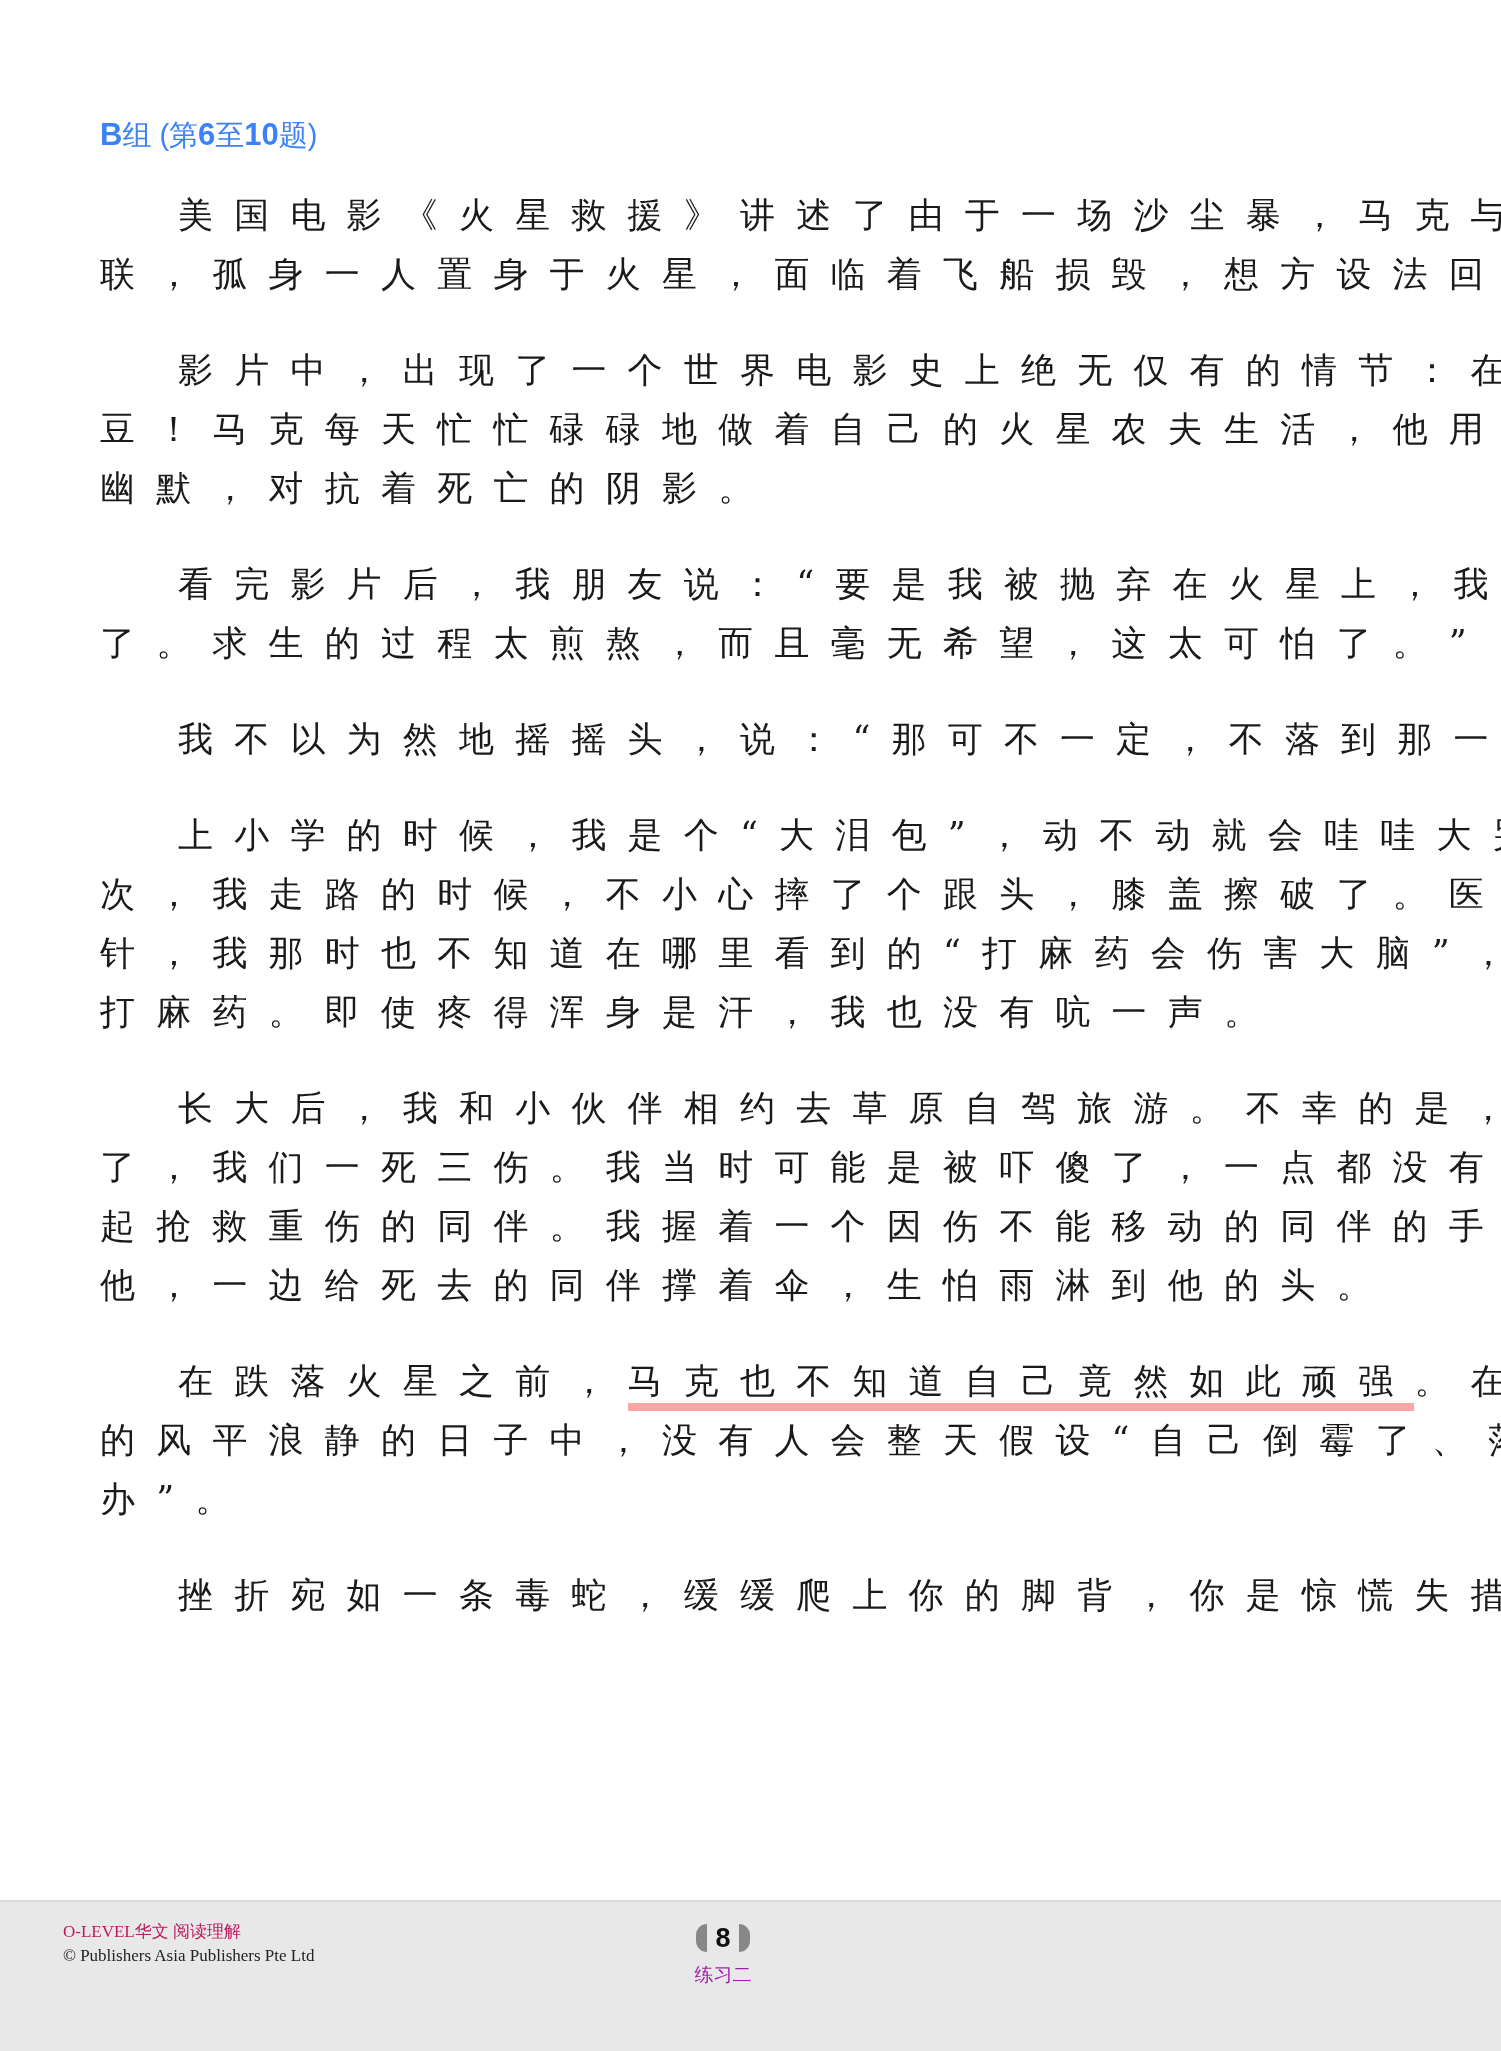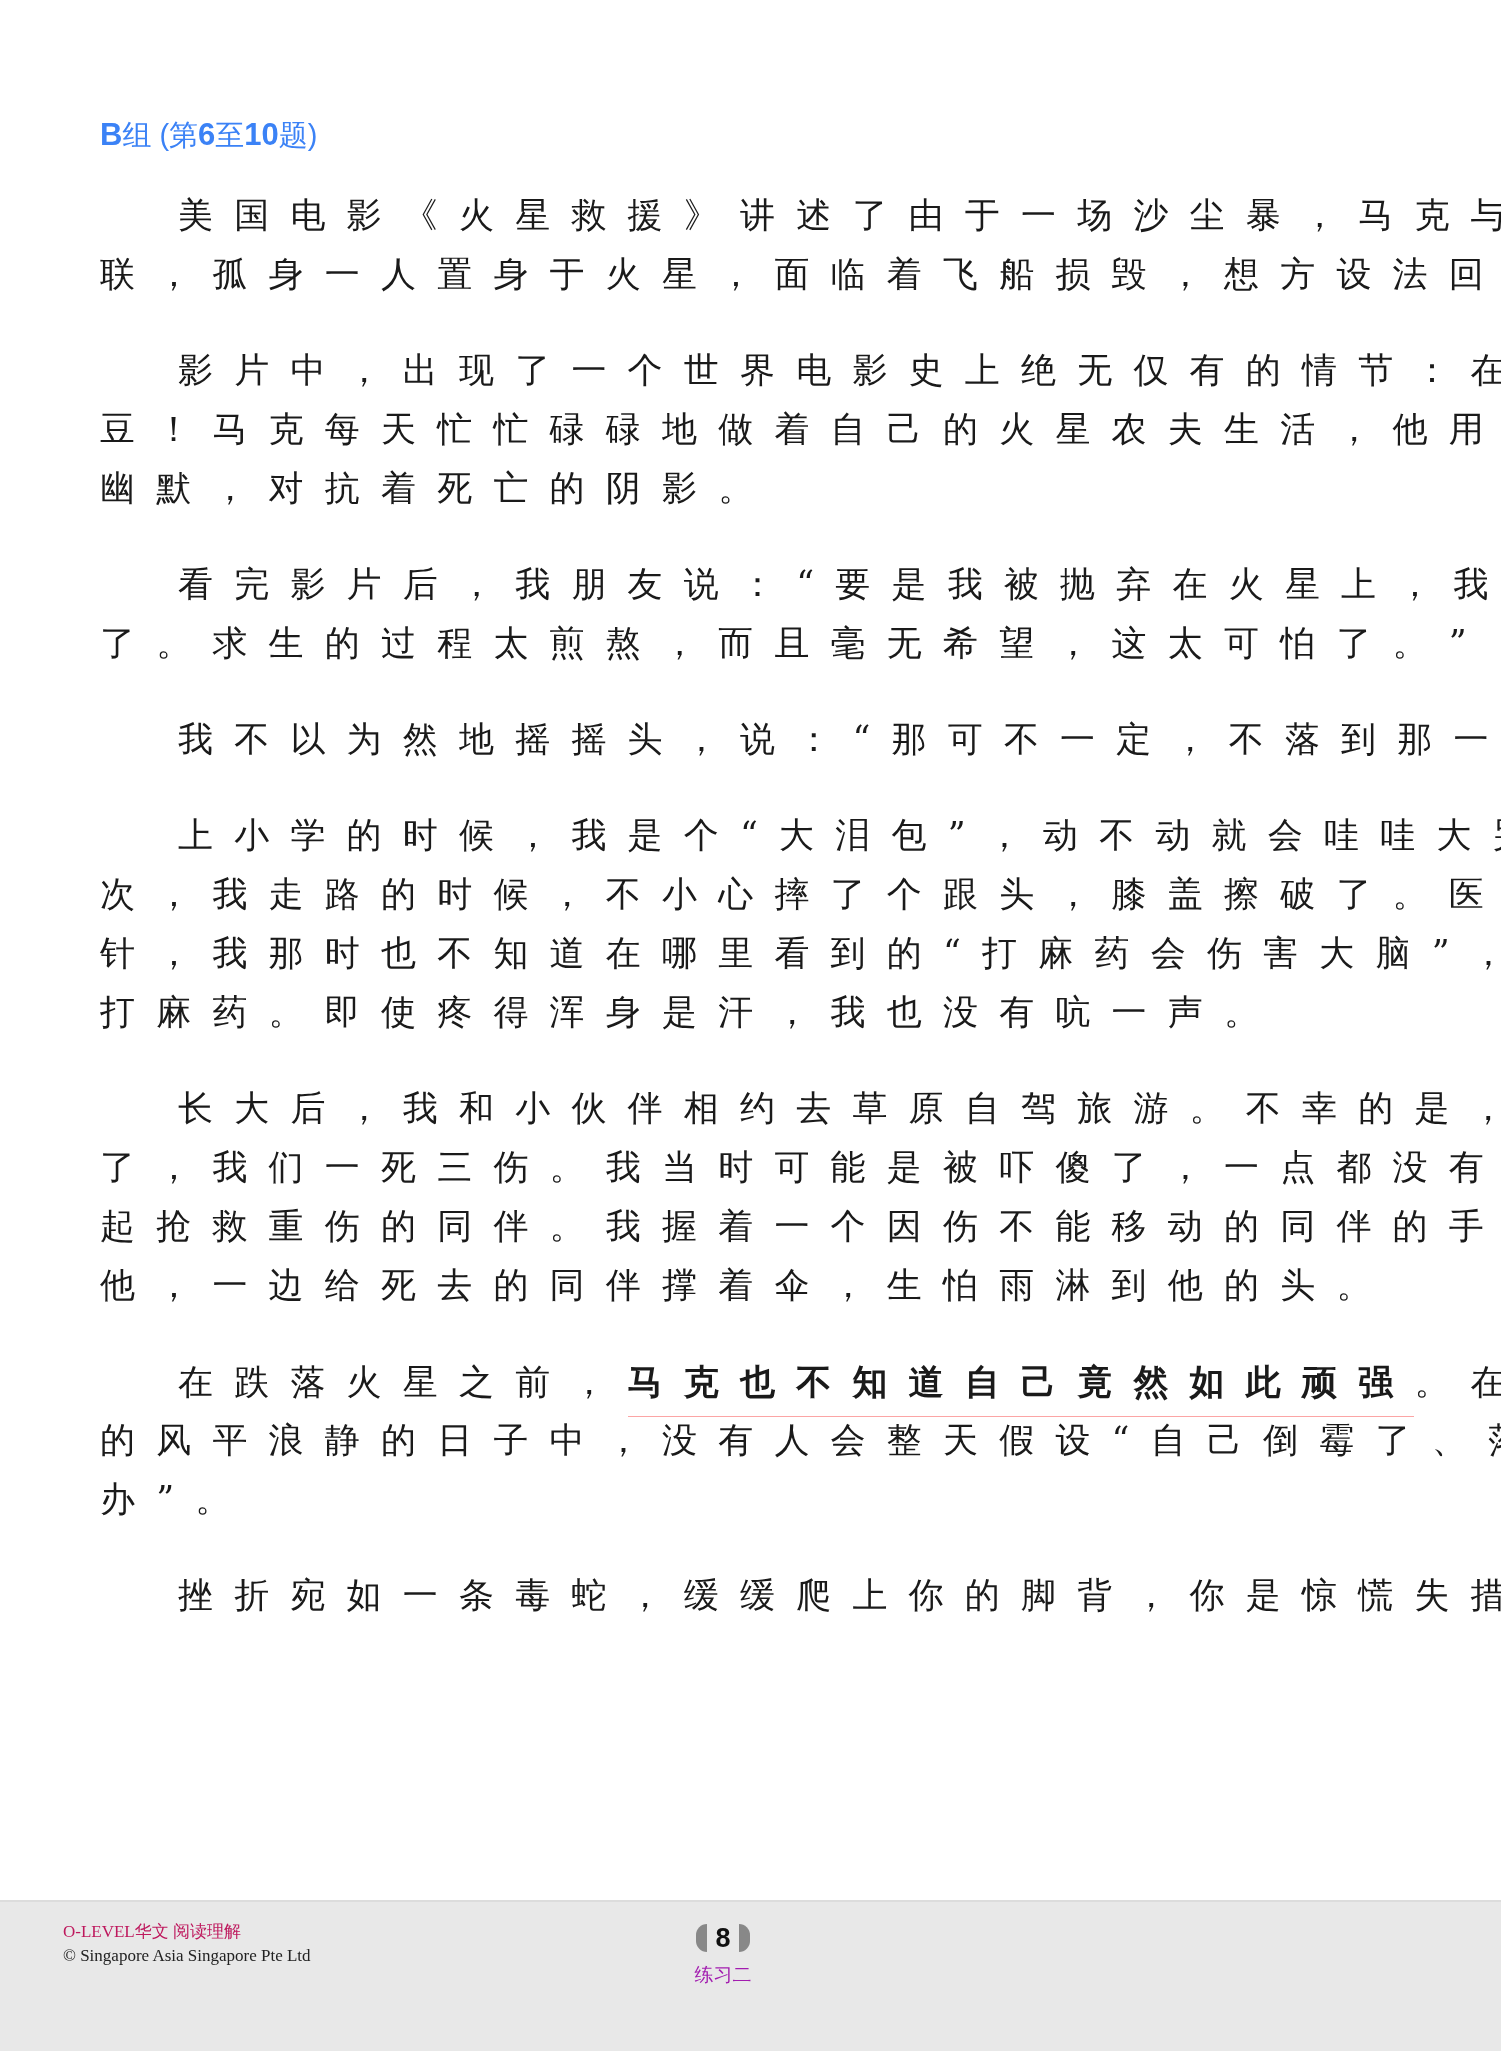--- a/index.html
+++ b/index.html
@@ -12,21 +12,21 @@
     font-family: Liberation Sans, sans-serif; font-size: 29px; color: #3b82f6;
   }
   .heading .b { font-weight: bold; font-size: 31px; }
   .content { position: absolute; left: 100px; top: 186px; width: 1250px; }
   .para { margin: 0 0 37px 0; }
   .line {
     display: block; height: 59px; line-height: 59px; font-size: 35px;
     letter-spacing: 21.2px; white-space: nowrap;
   }
   .line.first { padding-left: 78px; }
-  .ul { border-bottom: 1px solid #fca5a5; padding-bottom: 14px; font-weight: bold; }
+  .ul { border-bottom: 8px solid #fca5a5; padding-bottom: 2px; }
   .footer {
     position: absolute; left: 0; top: 1900px; width: 1501px; height: 151px;
     background: #e8e8e8; border-top: 2px solid #dcdcdc;
   }
   .footer .series { position: absolute; left: 63px; top: 18px; font-size: 17px; color: #be185d; font-family: "Liberation Serif", serif; }
   .footer .copy { position: absolute; left: 63px; top: 44px; font-size: 17px; color: #222; font-family: "Liberation Serif", serif; }
   .pagenum { position: absolute; left: 693px; top: 20px; width: 60px; height: 32px; display: flex; align-items: center; justify-content: center; }
   .half { width: 11px; height: 28px; background: #888; }
   .half.l { border-radius: 14px 0 0 14px; }
   .half.r { border-radius: 0 14px 14px 0; }
@@ -74,20 +74,20 @@
     <span class="line">的风平浪静的日子中，没有人会整天假设“自己倒霉了、落魄了怎么</span>
     <span class="line">办”。</span>
   </div>
   <div class="para">
     <span class="line first">挫折宛如一条毒蛇，缓缓爬上你的脚背，你是惊慌失措，还是镇定</span>
   </div>
 </div>
 
 <div class="footer">
   <div class="series">O-LEVEL华文 阅读理解</div>
-  <div class="copy">© Singapore Asia Singapore Pte Ltd</div>
+  <div class="copy">© Publishers Asia Publishers Pte Ltd</div>
   <div class="pagenum">
     <span class="half l"></span>
     <span class="num">8</span>
     <span class="half r"></span>
   </div>
   <div class="exercise">练习二</div>
 </div>
 
 </body></html>

